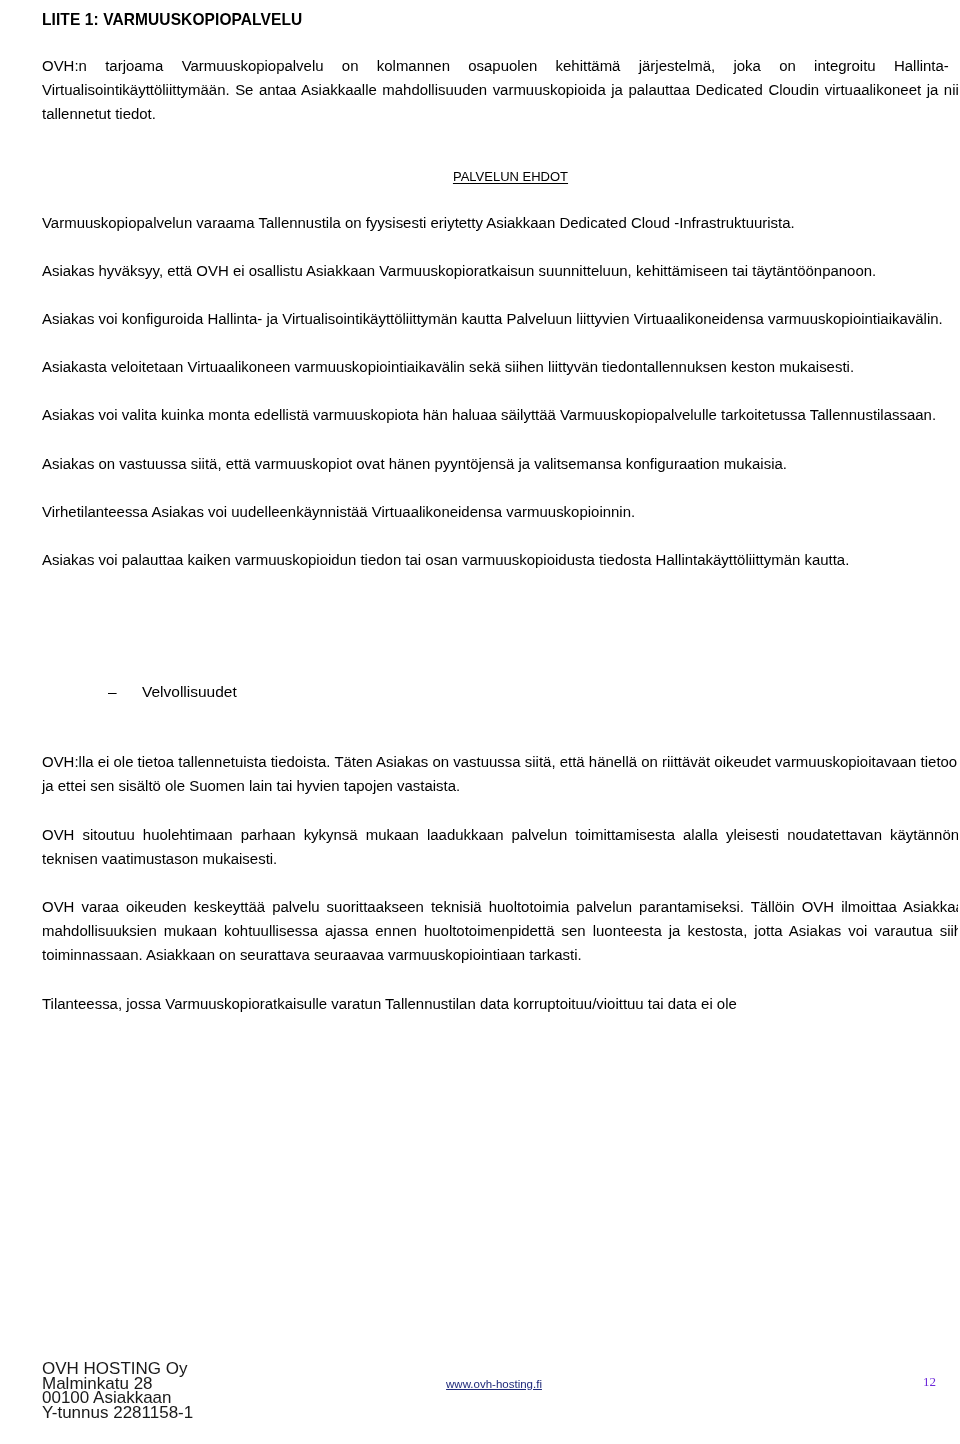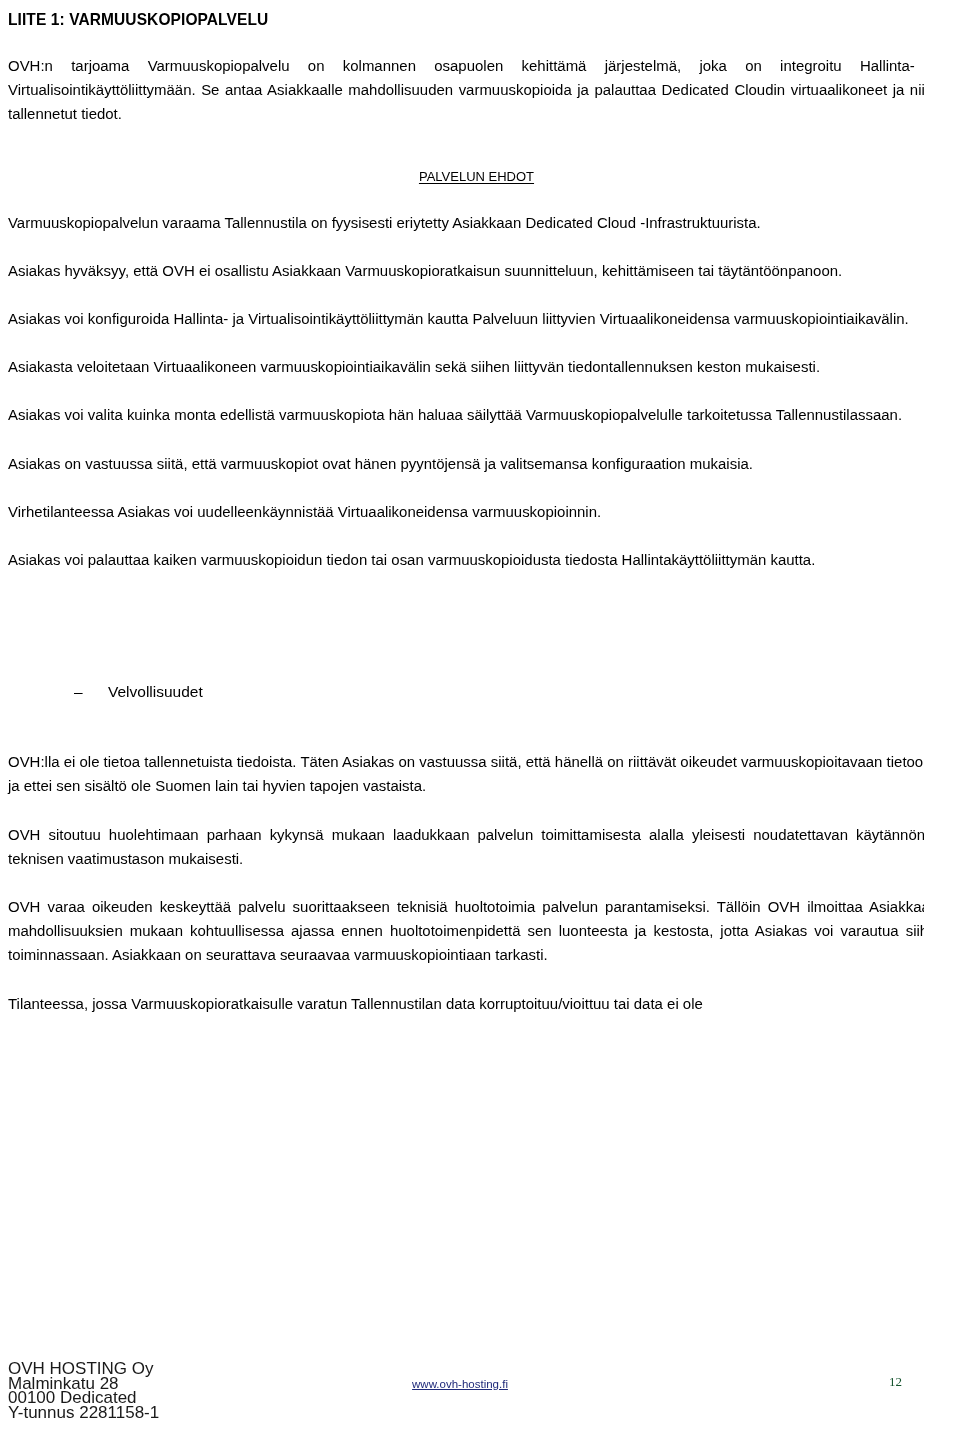--- a/index.html
+++ b/index.html
@@ -10,20 +10,21 @@
   }
   .page {
     position: relative;
     width: 924px;
     height: 1444px;
     background: #ffffff;
     box-sizing: border-box;
     font-family: "Liberation Sans", "DejaVu Sans", sans-serif;
     color: #000000;
     overflow: hidden;
+    margin-left: 34px;
   }
   .content {
     position: absolute;
     left: 8px;
     top: 0;
     width: 937px;
   }
   .doc-title {
     font-size: 16.5px;
     font-weight: bold;
@@ -113,21 +114,21 @@
     text-decoration: underline;
     text-underline-offset: 1px;
   }
   .footer-pageno {
     position: absolute;
     right: 10px;
     top: 12px;
     font-family: "Liberation Serif", "DejaVu Serif", serif;
     font-size: 13px;
     line-height: 15px;
-    color: #14532d;
+    color: #6d28d9;
   }
 </style>
 </head>
 <body>
 
 <div class="page">
 
   <div class="content">
 
     <h1 class="doc-title">LIITE 1: VARMUUSKOPIOPALVELU</h1>
@@ -196,21 +197,21 @@
     <p class="para">Tilanteessa, jossa Varmuuskopioratkaisulle varatun Tallennustilan data korruptoituu/vioittuu tai data ei ole</p>
 
   </div>
 
   <div class="footer">
     <div class="footer-inner">
 
       <div class="footer-addr">
         <div>OVH HOSTING Oy</div>
         <div>Malminkatu 28</div>
-        <div>00100 Dedicated</div>
+        <div>00100 Asiakkaan</div>
         <div>Y-tunnus 2281158-1</div>
       </div>
 
       <div class="footer-link">
         <a href="#">www.ovh-hosting.fi</a>
       </div>
 
       <div class="footer-pageno">12</div>
 
     </div>

